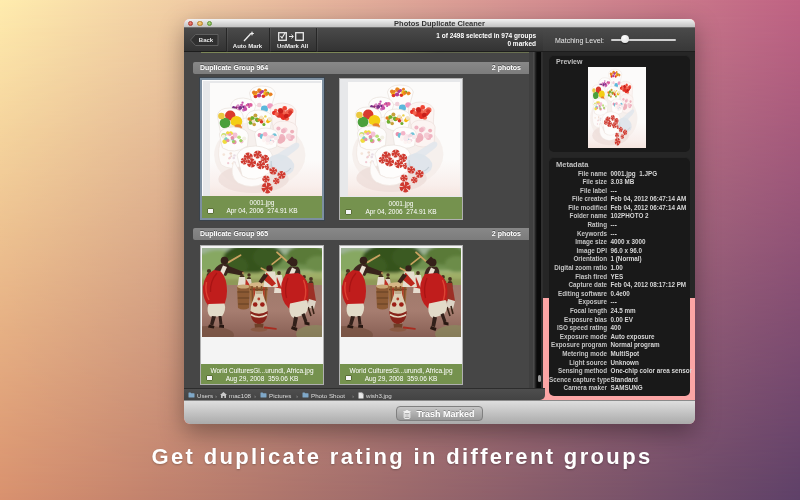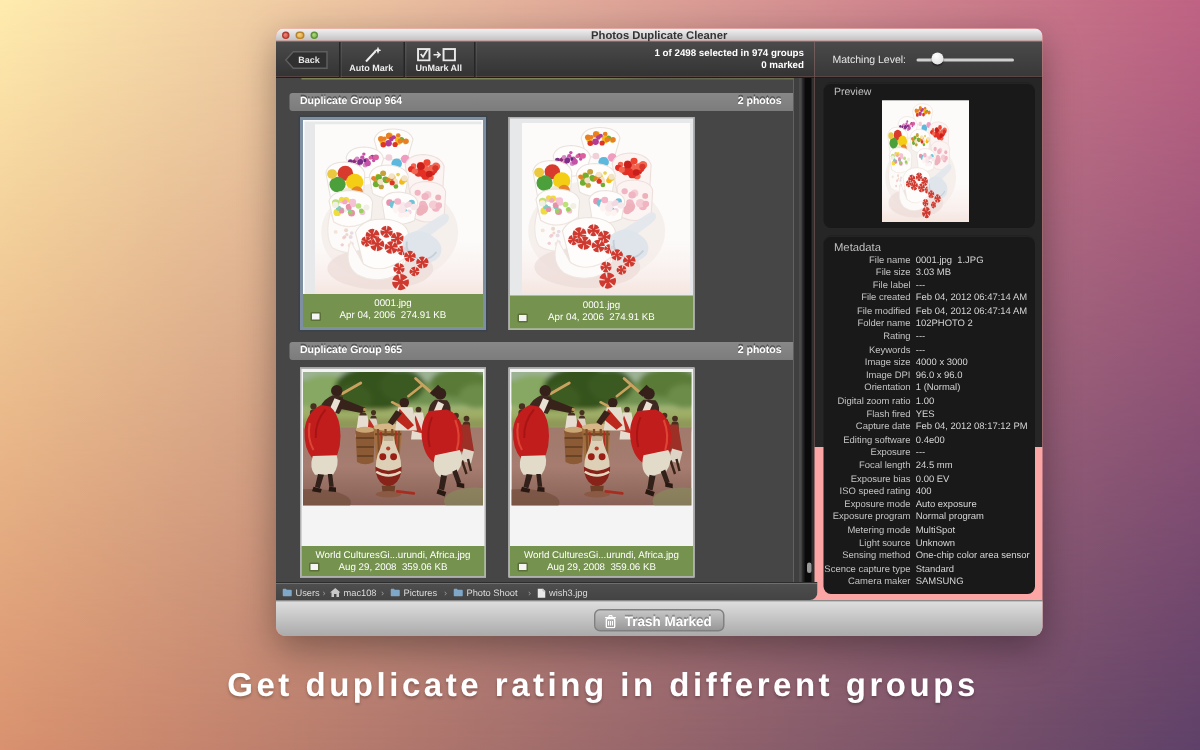--- a/index.html
+++ b/index.html
@@ -48,21 +48,21 @@
 .card.sel { border:2px solid #7d8fa0; box-shadow:0 0 0 1px #3a434c, inset 0 0 0 1px rgba(255,255,255,0.85); }
 .gstrip { position:absolute; left:0; right:0; bottom:0; background:#75924e; color:#fff;
   font-size:6.5px; text-align:center; }
 .gstrip .l1 { padding-top:2.5px; }
 .gstrip .l2 { padding-top:1.5px; }
 .cb { position:absolute; left:5px; bottom:4px; width:6.5px; height:6.5px; background:#f5f5f5;
   border:0.5px solid #5a7036; border-radius:1px; }
 .scrollstrip { position:absolute; left:345px; top:33px; width:14px; height:336px;
   background:linear-gradient(to right, #3f3f3f 0px, #3f3f3f 3.5px, #4b4b4b 4px, #4b4b4b 5px, #2c2c2c 6px, #0a0a0a 8px, #0a0a0a 11.5px, #2f2f2f 12.5px, #2f2f2f 14px); }
 .sknob { position:absolute; left:8.5px; bottom:6px; width:3.5px; height:7px; border-radius:2px; background:#9a9a9a; }
-.sidebar { position:absolute; left:359px; top:33px; width:152px; height:246px; background:#262626; }
+.sidebar { position:absolute; left:359px; top:33px; width:152px; height:246px; background:#262626;font-weight:bold; }
 .panel { position:absolute; left:6px; width:141px; background:#191919; border-radius:5px;
   box-shadow:inset 0 1px 0 rgba(255,255,255,0.05); }
 .panel .ptitle { position:absolute; left:7px; top:3px; font-size:7px; color:#c0c0c0; }
 .pathbar { position:absolute; left:0; top:369px; width:361px; height:12px;
   background:linear-gradient(#4e4e4e,#434343); border-radius:0 0 5px 0; border-top:1px solid #2d2d2d; color:#ddd; font-size:6.2px; }
 .pitem { position:absolute; top:2.5px; }
 .bottombar { position:absolute; left:0; top:381px; width:608px; height:24px;
   background:linear-gradient(#dedede,#aaaaaa); border-radius:0 0 6px 6px; border-top:1px solid #8a8a8a; }
 .trashbtn { position:absolute; left:212px; top:4.5px; width:87px; height:15px;
   background:linear-gradient(#c6c6c6,#989898); border:1px solid #808080; border-radius:4px;

